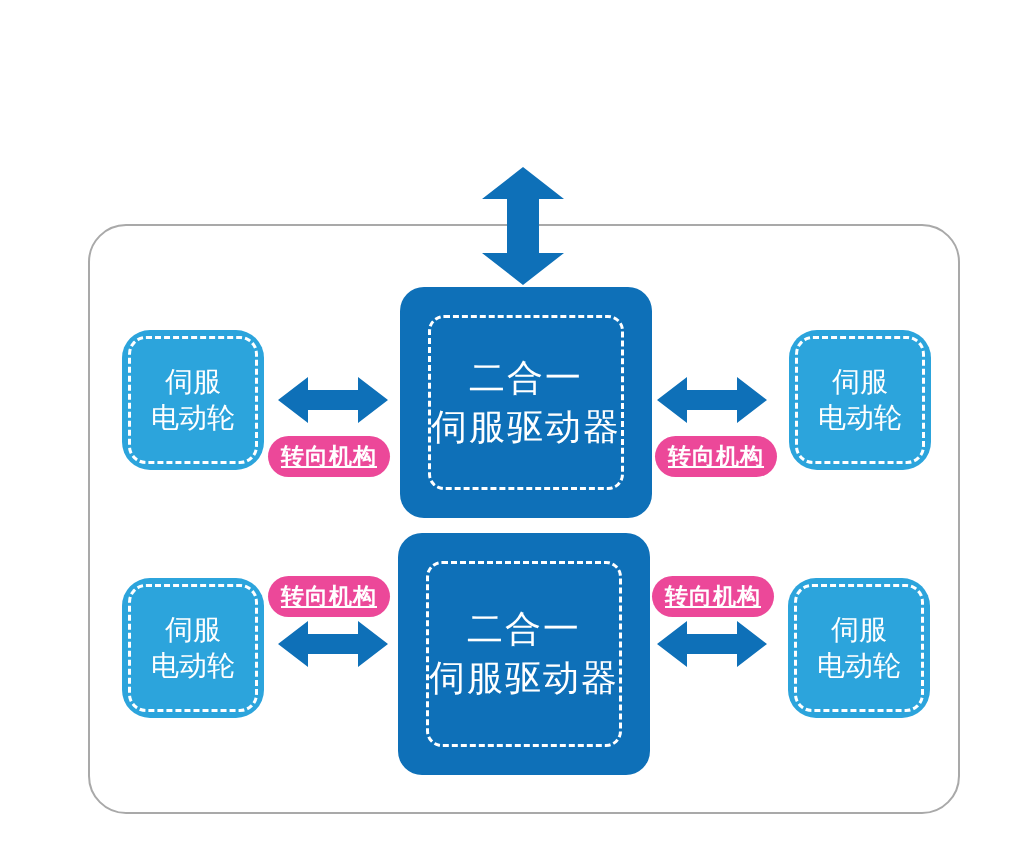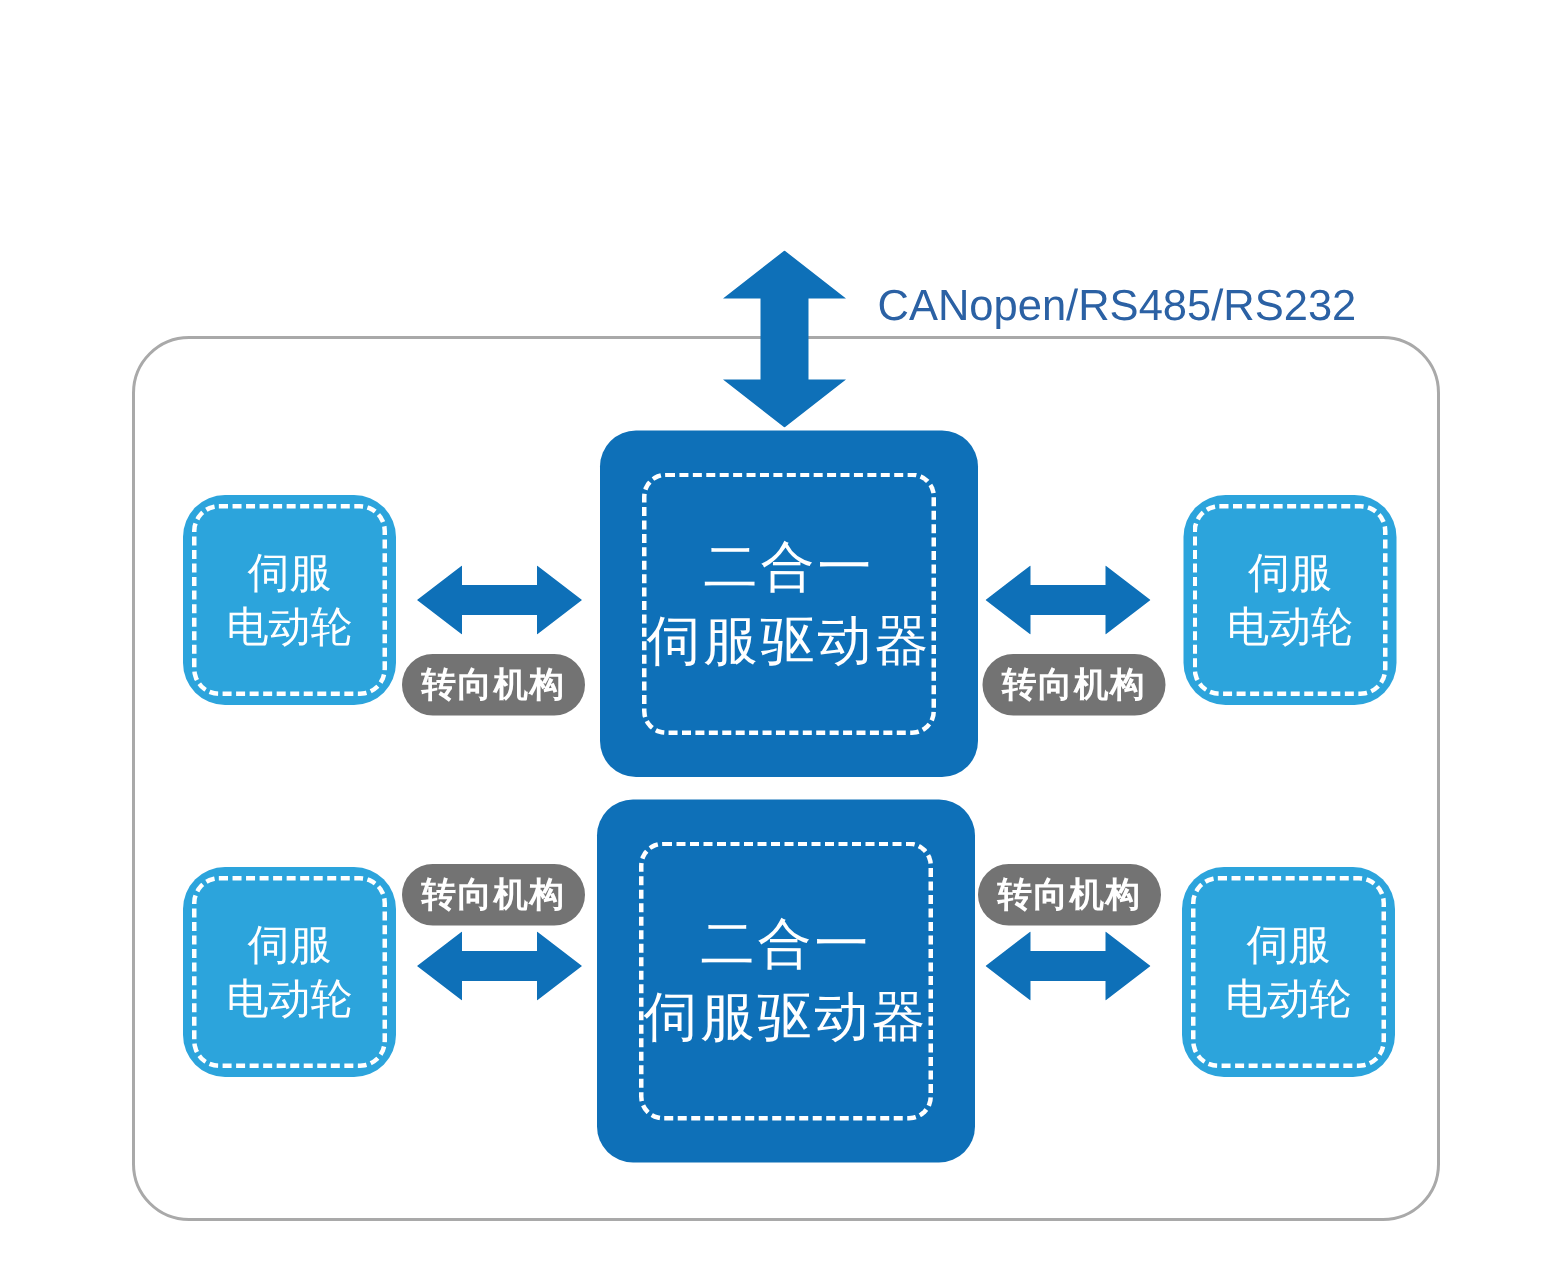--- a/index.html
+++ b/index.html
@@ -80,29 +80,30 @@
     font-weight: 500;
     line-height: 1.3;
   }
   .wheel-tl { left: 122px; top: 330px; }
   .wheel-tr { left: 789px; top: 330px; }
   .wheel-bl { left: 122px; top: 578px; }
   .wheel-br { left: 788px; top: 578px; }
   .pill {
     position: absolute;
     width: 122px; height: 41px;
-    background: #737373;
+    background: #ec4899;
     border-radius: 21px;
     display: flex;
     align-items: center;
     justify-content: center;
     color: #ffffff;
     font-size: 23px;
     font-weight: bold;
     letter-spacing: 1px;
+    text-decoration: underline;
   }
   .pill-tl { left: 268px; top: 436px; }
   .pill-tr { left: 655px; top: 436px; }
   .pill-bl { left: 268px; top: 576px; }
   .pill-br { left: 652px; top: 576px; }
   .h-arrow {
     position: absolute;
     width: 110px; height: 46px;
   }
   .h-arrow-tl { left: 278px; top: 377px; }
@@ -128,21 +129,20 @@
 
 <div class="canvas">
 
   <div class="frame"></div>
 
 
   <svg class="v-arrow" viewBox="0 0 82 118">
     <polygon points="41,0 82,32 57,32 57,86 82,86 41,118 0,86 25,86 25,32 0,32"></polygon>
   </svg>
 
-  <div class="bus-label">CANopen/RS485/RS232</div>
 
   <div class="box driver driver-top">
     <div class="inner">
       <span>二合一</span>
       <span>伺服驱动器</span>
     </div>
   </div>
 
   <div class="box driver driver-bottom">
     <div class="inner">

